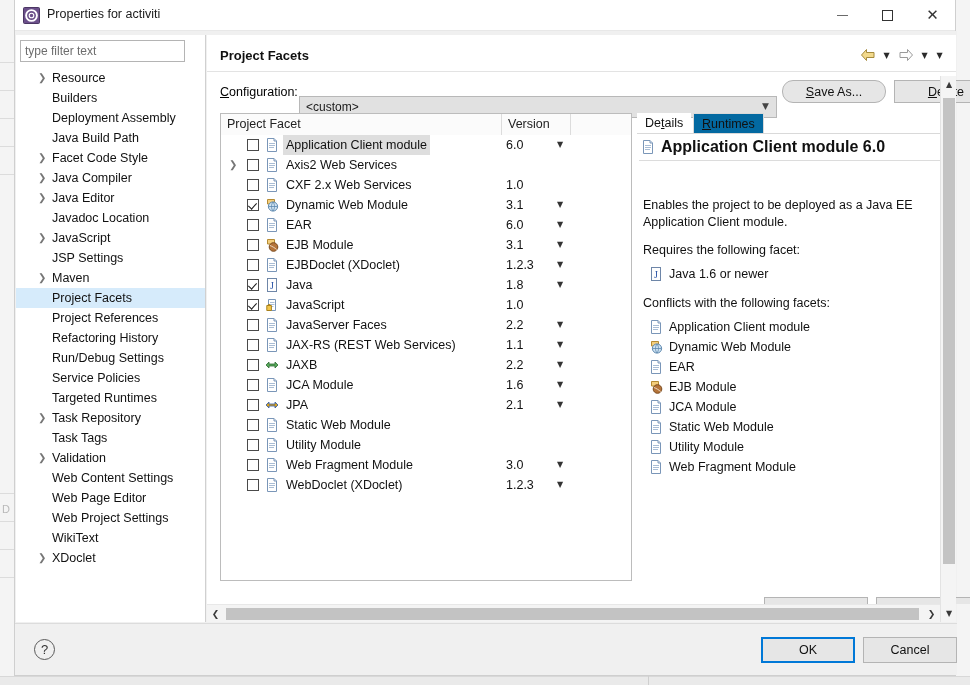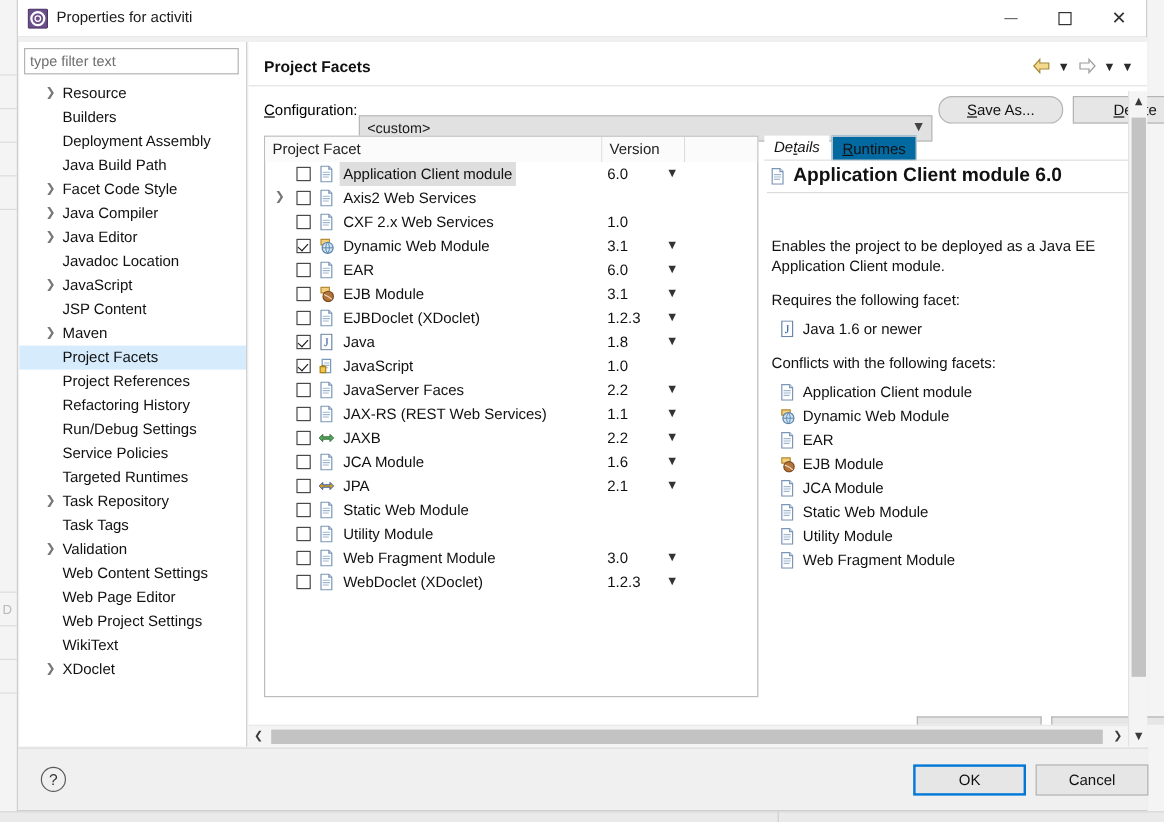--- a/index.html
+++ b/index.html
@@ -71,21 +71,21 @@
     background: #f0f0f0;
   }
 
   
   .nav-pane {
     position: absolute; left: 1px; top: 4px; width: 190px; height: 587px;
     background: #ffffff;
     border-right: 1px solid #d0d0d0;
   }
   .filter-box {
-    position: absolute; left: 4px; top: 5px; width: 179px; height: 22px;
+    position: absolute; left: 4px; top: 5px; width: 165px; height: 22px;
     border: 1px solid #b4b4b4; background: #fff;
     font-family: "Liberation Sans", sans-serif; font-size: 12px;
     padding: 0 4px; color: #222; outline: none;
   }
   .filter-box::placeholder { color: #6d6d6d; }
   .nav-tree {
     position: absolute; left: 0; top: 33px; width: 189px; height: 520px;
     overflow: hidden;
   }
   .nav-item {
@@ -193,21 +193,21 @@
 
   
   .details-pane {
     position: absolute; left: 430px; top: 78px; width: 318px; height: 493px;
   }
   .tabs { position: relative; height: 21px; }
   .tab {
     position: absolute; top: 0; height: 21px; line-height: 20px;
     font-size: 12.5px; padding: 0 8px; color: #111;
   }
-  .tab.active { left: 0; background: #fff; border-bottom: 1px solid #fff; font-style: italic; }
+  .tab.active { left: 0; background: #fff; border-bottom: 1px solid #fff; }
   .tab.inactive { left: 56px; background: #0369a1; border: 1px solid #d9d9d9; border-bottom: none; }
   .tab u { text-decoration: underline; }
   .tabs::after {
     content: ""; position: absolute; left: 0; bottom: 0; width: 318px; height: 1px;
     background: #d9d9d9;
   }
   .dp-body { position: relative; background: #fff; height: 472px; padding: 0 2px; }
   .dp-title {
     position: relative; height: 26px; line-height: 26px;
     padding-left: 22px; font-size: 16px; font-weight: bold; color: #111;
@@ -336,21 +336,21 @@
       <div class="nav-tree" id="nav-tree">
           <div class="nav-item"><span class="twisty">❯</span><span>Resource</span></div>
           <div class="nav-item"><span>Builders</span></div>
           <div class="nav-item"><span>Deployment Assembly</span></div>
           <div class="nav-item"><span>Java Build Path</span></div>
           <div class="nav-item"><span class="twisty">❯</span><span>Facet Code Style</span></div>
           <div class="nav-item"><span class="twisty">❯</span><span>Java Compiler</span></div>
           <div class="nav-item"><span class="twisty">❯</span><span>Java Editor</span></div>
           <div class="nav-item"><span>Javadoc Location</span></div>
           <div class="nav-item"><span class="twisty">❯</span><span>JavaScript</span></div>
-          <div class="nav-item"><span>JSP Content</span></div>
+          <div class="nav-item"><span>JSP Settings</span></div>
           <div class="nav-item"><span class="twisty">❯</span><span>Maven</span></div>
           <div class="nav-item selected"><span>Project Facets</span></div>
           <div class="nav-item"><span>Project References</span></div>
           <div class="nav-item"><span>Refactoring History</span></div>
           <div class="nav-item"><span>Run/Debug Settings</span></div>
           <div class="nav-item"><span>Service Policies</span></div>
           <div class="nav-item"><span>Targeted Runtimes</span></div>
           <div class="nav-item"><span class="twisty">❯</span><span>Task Repository</span></div>
           <div class="nav-item"><span>Task Tags</span></div>
           <div class="nav-item"><span class="twisty">❯</span><span>Validation</span></div>

